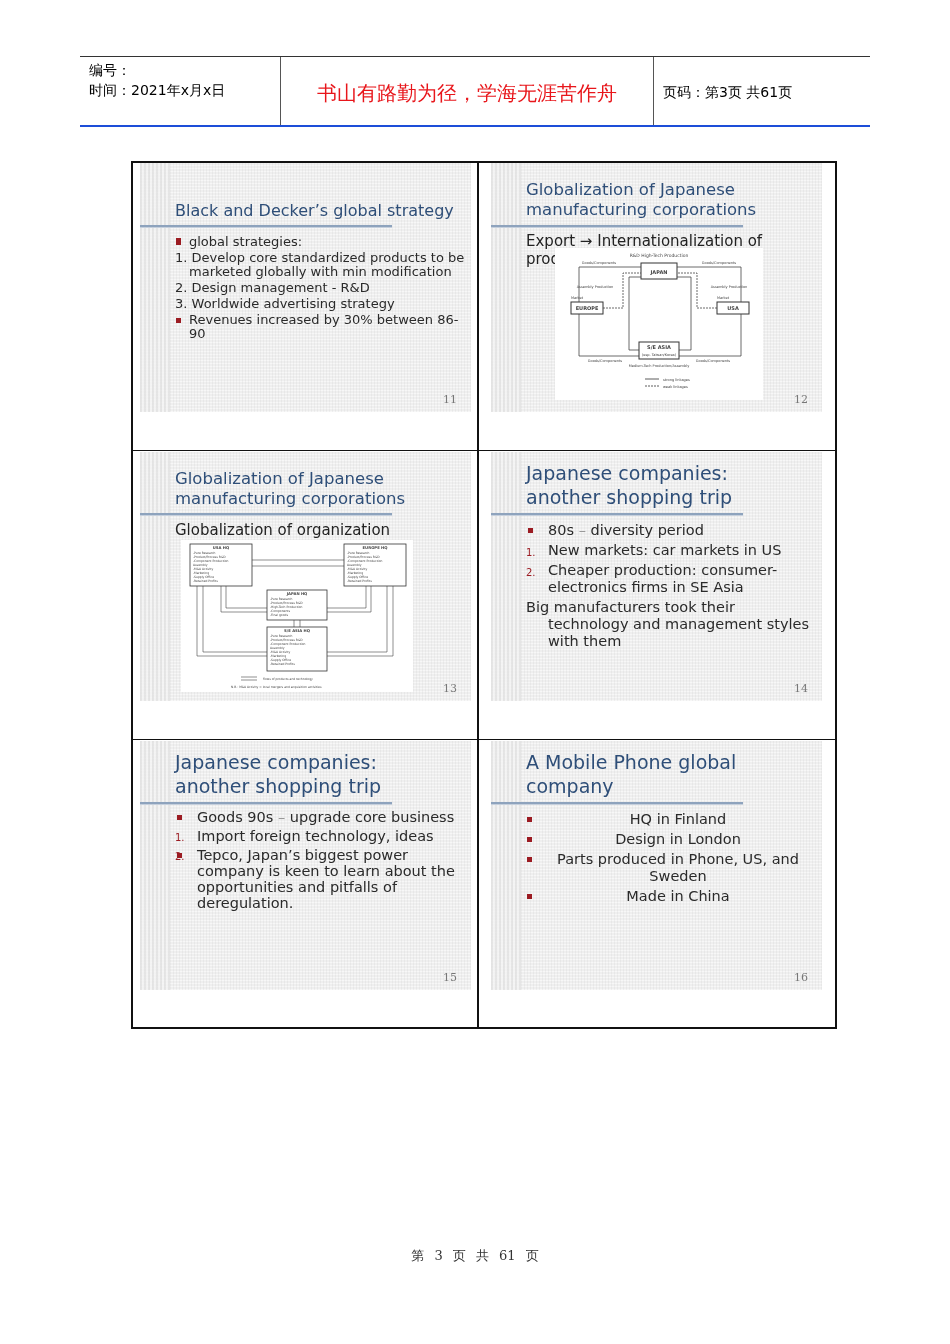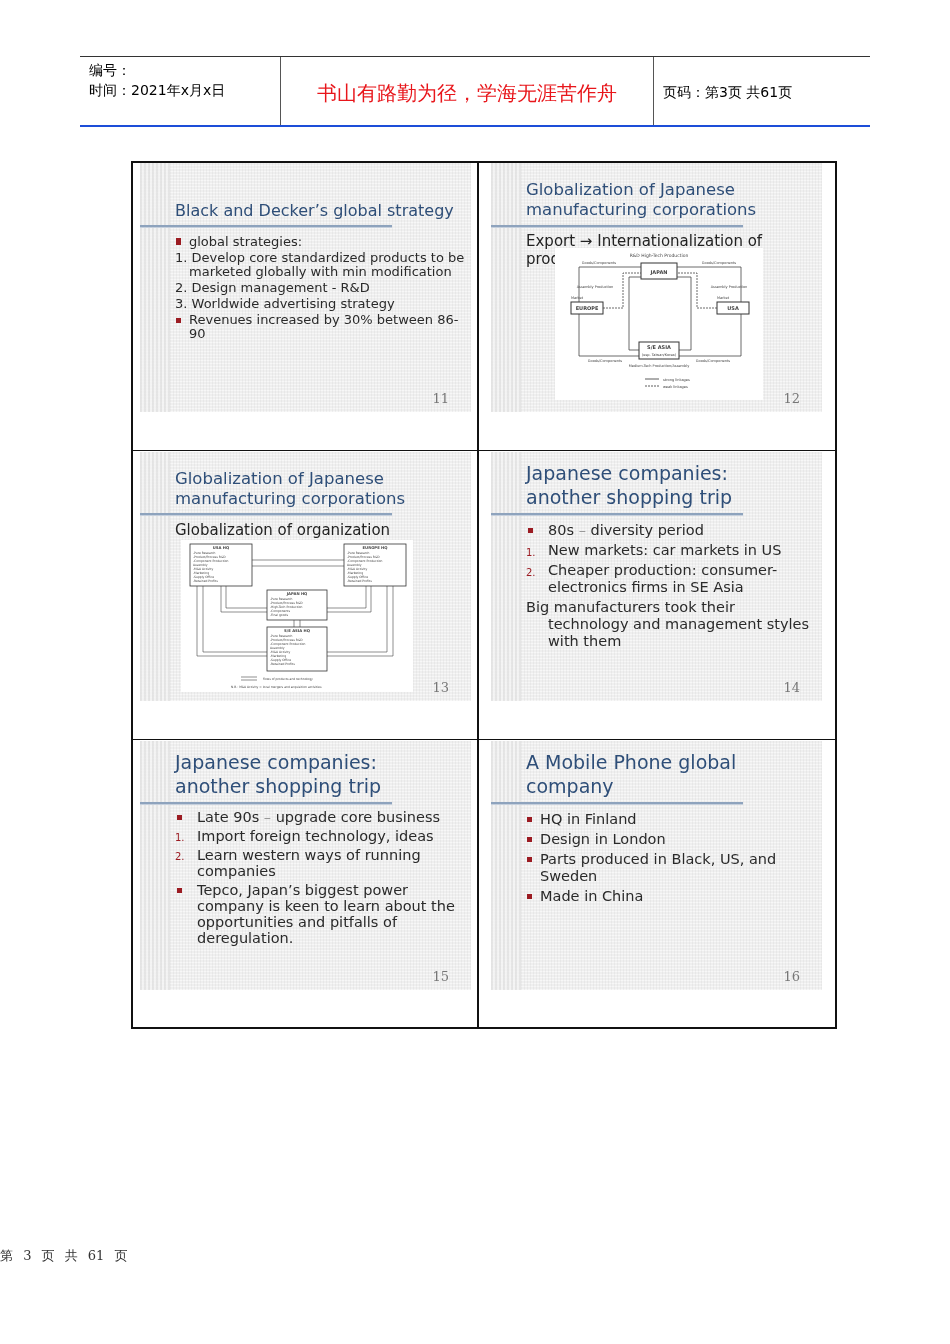--- a/index.html
+++ b/index.html
@@ -21,35 +21,35 @@
     background-image: repeating-linear-gradient(90deg, rgba(0,0,0,0.035) 0 1px, transparent 1px 3px),
                       repeating-linear-gradient(0deg, rgba(255,255,255,0.5) 0 1px, transparent 1px 3px);
     overflow: hidden; }
   .slide::before { content: ""; position: absolute; left: 0; top: 0; width: 30px; height: 100%;
     background: repeating-linear-gradient(90deg, #e2e2e2 0 2px, #f4f4f4 2px 4px); opacity: 0.8; }
   .slide .title { position: absolute; left: 35px; color: #2e4e78; font-size: 16.5px; line-height: 20px; }
   .slide .title.big { font-size: 19px; line-height: 24px; }
   .slide .rule { position: absolute; left: 0; width: 252px; height: 2px; background: #8ea3bd; border-bottom: 1px solid #c6d0dd; }
   .slide .body { position: absolute; left: 35px; right: 6px; color: #2a2a2a; font-size: 13px; line-height: 14px; }
   .slide .body.big { font-size: 14.5px; line-height: 17px; }
-  .slide .pnum { position: absolute; right: 22px; bottom: 6px; font-size: 13px; color: #777; font-family: "DejaVu Serif", serif; }
+  .slide .pnum { position: absolute; right: 14px; bottom: 6px; font-size: 11px; color: #777; font-family: "DejaVu Serif", serif; }
   .li { position: relative; padding-left: 14px; margin-bottom: 2px; }
   .li .bul { position: absolute; left: 1px; top: 5px; width: 5px; height: 5px; background: #9b1b22; }
   .li.hang { padding-left: 14px; text-indent: -14px; }
   .big .li { padding-left: 22px; margin-bottom: 3px; }
   .big .li .bul { left: 2px; top: 6px; width: 5px; height: 5px; }
   .big .li .rn { position: absolute; left: 0; top: 2px; font-size: 10px; color: #9b1b22; }
   .big .li.plain { padding-left: 14px; text-indent: -14px; }
   .dash { color: #999; }
   .sub { position: absolute; left: 35px; color: #222; font-size: 15px; }
   .diagram { position: absolute; background: #fff; }
   .diagram svg { display: block; }
   .dtxt { font-family: "DejaVu Sans", sans-serif; fill: #444; }
 
-  .footer { position: absolute; left: 0; width: 950px; top: 1247px; text-align: left; font-size: 13px; font-family: "DejaVu Serif", serif; color: #333; word-spacing: 6px; }
+  .footer { position: absolute; left: 0; width: 950px; top: 1247px; text-align: center; font-size: 13px; font-family: "DejaVu Serif", serif; color: #333; word-spacing: 6px; }
 </style>
 </head>
 <body>
 
 <div class="hdr">
   <div class="c1">
     <div>编号：</div>
     <div>时间：2021年x月x日</div>
   </div>
   <div class="c2">书山有路勤为径，学海无涯苦作舟</div>
@@ -214,36 +214,36 @@
   <div class="pnum">14</div>
 </div>
 
 <div class="slide" style="left:140px; top:741px;">
   <div class="title big" style="top:9px;">
     <div>Japanese companies:</div>
     <div>another shopping trip</div>
   </div>
   <div class="rule" style="top:61px;"></div>
   <div class="body big" style="top:68px; line-height:16px;">
-    <div class="li"><span class="bul"></span><span>Late 90s </span><span class="dash">–</span><span> upgrade core business</span></div>
+    <div class="li"><span class="bul"></span><span>Goods 90s </span><span class="dash">–</span><span> upgrade core business</span></div>
     <div class="li"><span class="rn">1.</span><span>Import foreign technology, ideas</span></div>
-    <div class="li"><span class="rn">2.</span><span>Learn western ways of running companies</span></div>
+    <div class="li"><span class="rn">2.</span></div>
     <div class="li"><span class="bul"></span><span>Tepco, Japan’s biggest power company is keen to learn about the opportunities and pitfalls of deregulation.</span></div>
   </div>
   <div class="pnum">15</div>
 </div>
 
 <div class="slide" style="left:491px; top:741px;">
   <div class="title big" style="top:9px;">
     <div>A Mobile Phone global</div>
     <div>company</div>
   </div>
   <div class="rule" style="top:61px;"></div>
-  <div class="body big" style="top:70px; left:36px;">
+  <div class="body big" style="top:70px; left:36px;text-align:center;">
     <div class="li" style="padding-left:13px;"><span class="bul" style="left:0;"></span><span>HQ in Finland</span></div>
     <div class="li" style="padding-left:13px;"><span class="bul" style="left:0;"></span><span>Design in London</span></div>
-    <div class="li" style="padding-left:13px;"><span class="bul" style="left:0;"></span><span>Parts produced in Black, US, and Sweden</span></div>
+    <div class="li" style="padding-left:13px;"><span class="bul" style="left:0;"></span><span>Parts produced in Phone, US, and Sweden</span></div>
     <div class="li" style="padding-left:13px;"><span class="bul" style="left:0;"></span><span>Made in China</span></div>
   </div>
   <div class="pnum">16</div>
 </div>
 
 <div class="footer">第 3 页 共 61 页</div>
 
 </body></html>

